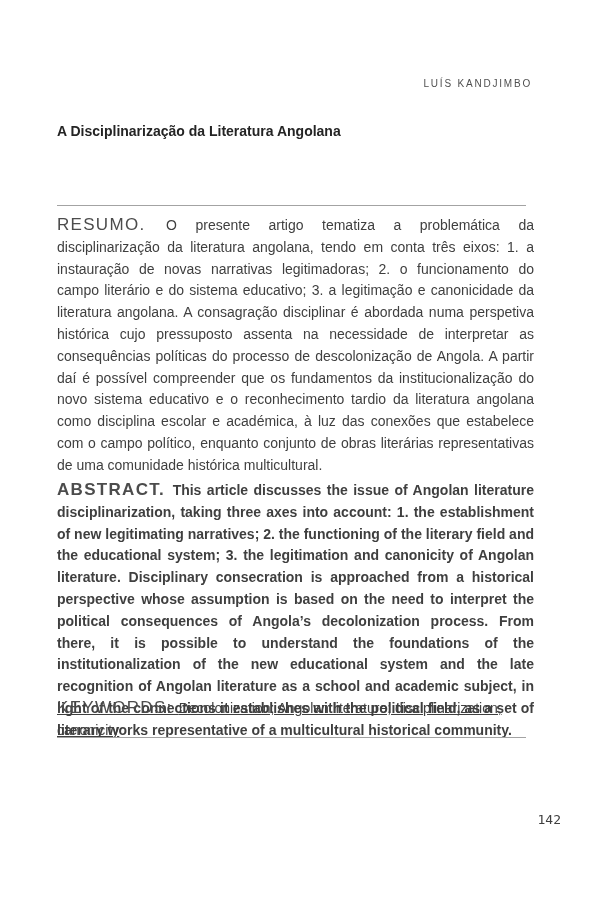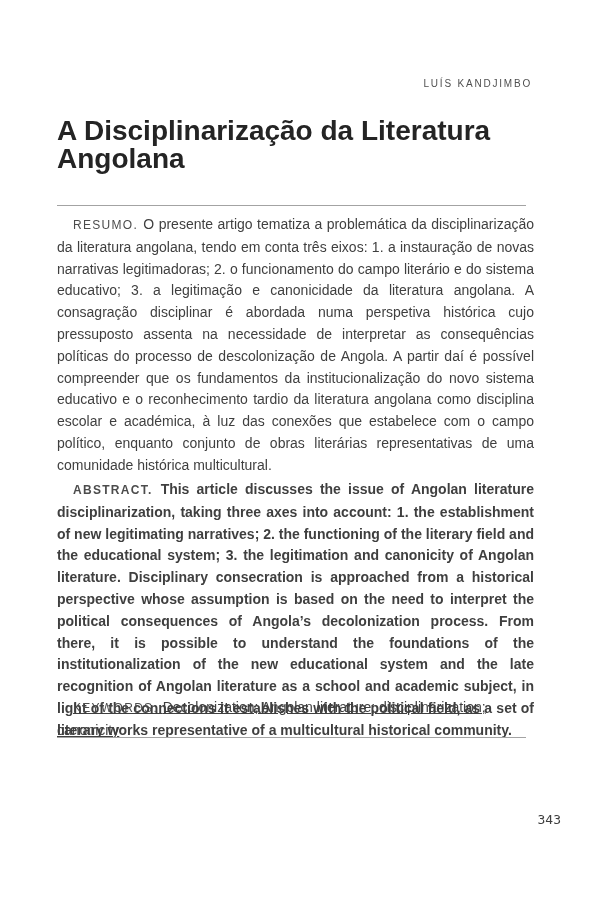--- a/index.html
+++ b/index.html
@@ -23,21 +23,21 @@
     letter-spacing: 1.8px;
     color: #4f4f4f;
     white-space: nowrap;
     margin-top: 12px;
   }
   .title {
     position: absolute;
     top: 117px;
     left: 57px;
     width: 478px;
-    font-size: 28px;
+    font-size: 14px;
     line-height: 28px;
     font-weight: bold;
     color: #242424;
   }
   .title .line { display: block; }
   .rule {
     position: absolute;
     left: 57px;
     width: 469px;
     height: 1px;
@@ -53,24 +53,23 @@
     line-height: 21.8px;
     color: #3f3f3f;
     text-align: justify;
     margin: 0;
   }
   .par-resumo   { top: 214px; }
   .par-palavras { top: 433px; text-align: left; }
   .par-abstract { top: 479px; font-weight: bold; }
   .par-keywords { top: 697px; text-align: left; text-decoration: underline; }
   .sc-label {
-    font-size: 12px;
+    font-size: 17px;
     letter-spacing: 1.3px;
     color: #4c4c4c;
-    margin-left: 16px;
   }
   .folio {
     position: absolute;
     top: 812px;
     right: 39px;
     font-family: "DejaVu Sans Mono", monospace;
     font-size: 13px;
     color: #3f3f3f;
   }
 </style>
@@ -98,15 +97,15 @@
     <span>This article discusses the issue of Angolan literature disciplinarization, taking three axes into account: 1. the establishment of new legitimating narratives; 2. the functioning of the literary field and the educational system; 3. the legitimation and canonicity of Angolan literature. Disciplinary consecration is approached from a historical perspective whose assumption is based on the need to interpret the political consequences of Angola’s decolonization process. From there, it is possible to understand the foundations of the institutionalization of the new educational system and the late recognition of Angolan literature as a school and academic subject, in light of the connections it establishes with the political field, as a set of literary works representative of a multicultural historical community.</span>
   </p>
 
   <p class="body-par par-keywords">
     <span class="sc-label">KEYWORDS: </span>
     <span>Decolonization; Angolan literature; disciplinarization; canonicity</span>
   </p>
 
   <div class="rule rule-bottom"></div>
 
-  <div class="folio">343</div>
+  <div class="folio">142</div>
 
 </div>
 
 </body></html>

